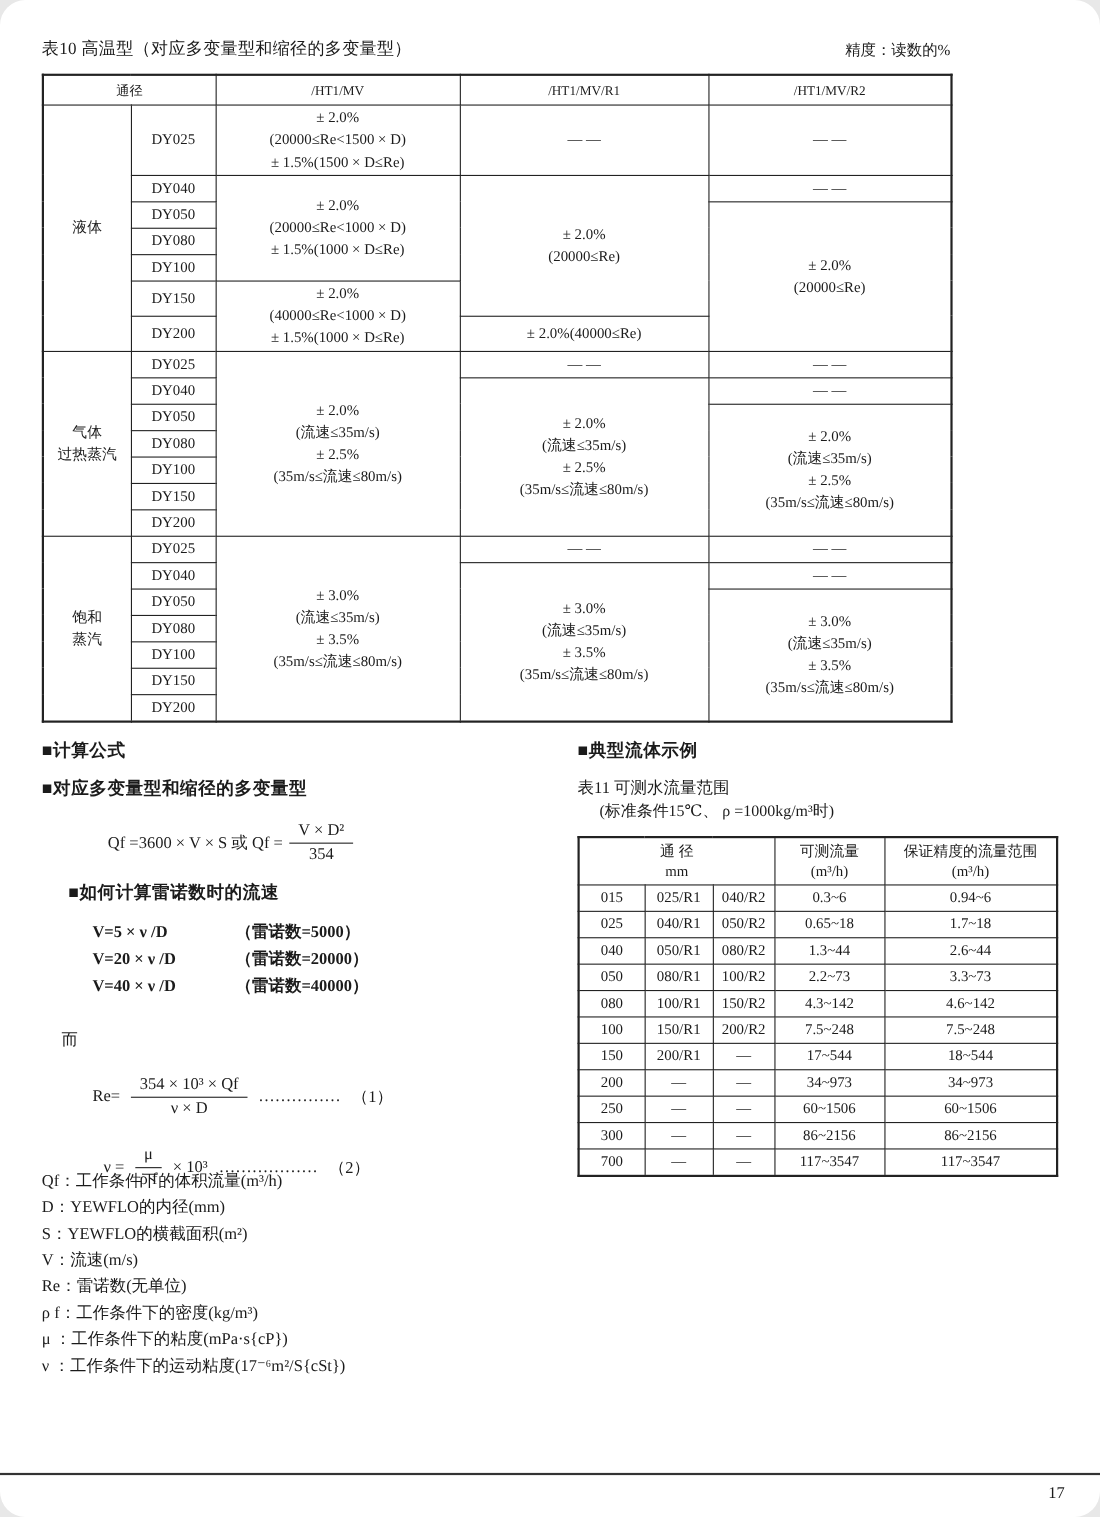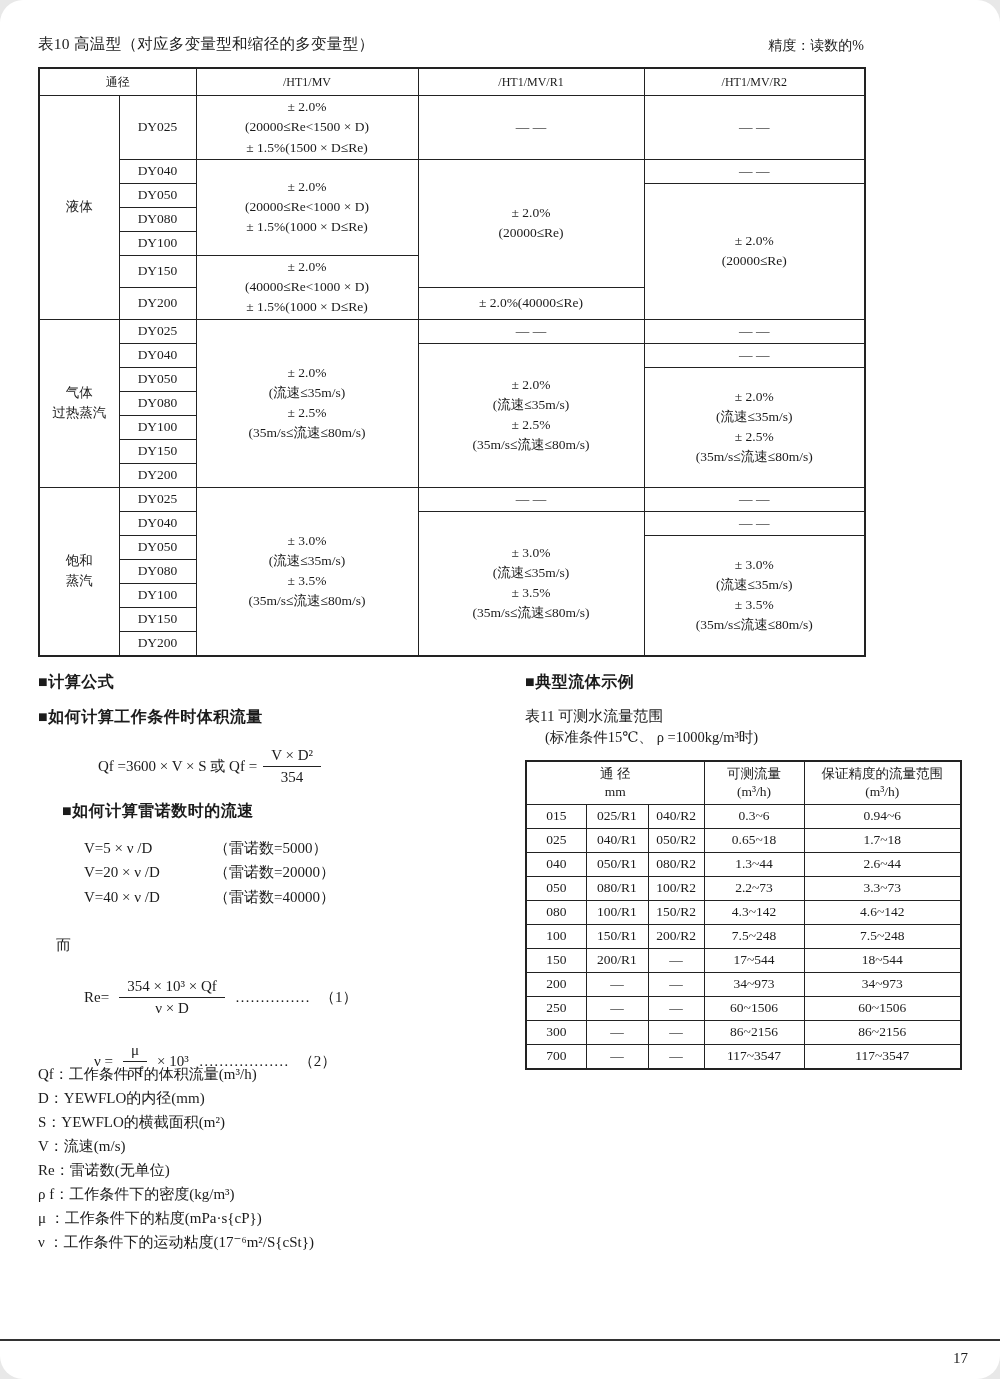--- a/index.html
+++ b/index.html
@@ -25,21 +25,21 @@
   tr.r-mid td{height:28px;}
   
   .formulas{position:absolute;left:38px;top:672px;width:470px;font-size:15px;}
   .h-square{font-weight:bold;font-size:16px;letter-spacing:.5px;}
   .f-sub1{margin-top:14px;}
   .f-qf{margin:18px 0 0 60px;display:flex;align-items:center;gap:6px;}
   .frac{display:inline-block;text-align:center;vertical-align:middle;line-height:1.25;}
   .frac .num{border-bottom:1.5px solid #222;padding:0 8px 1px 8px;display:block;}
   .frac .den{display:block;padding-top:1px;}
   .f-sub2{margin:14px 0 0 24px;}
-  .f-vlines{margin:14px 0 0 46px;line-height:1.65;}
+  .f-vlines{margin:14px 0 0 46px;line-height:1.65;font-weight:bold;}
   .f-vline{display:flex;}
   .f-vline .eq{width:130px;}
   .f-and{margin:26px 0 0 18px;}
   .f-re{margin:22px 0 0 46px;display:flex;align-items:center;gap:10px;}
   .f-nu{margin:24px 0 0 56px;display:flex;align-items:center;gap:10px;}
   
   .typical{position:absolute;left:525px;top:672px;width:355px;font-size:15px;}
   .tp-title{margin-top:14px;}
   .tp-sub{margin:2px 0 0 20px;font-size:14.5px;}
   table.t11{border-collapse:collapse;table-layout:fixed;width:435px;margin-top:13px;border:2px solid #222;}
@@ -197,21 +197,21 @@
           </tr>
       <tr class="r-std">
             <td>DY200</td>
           </tr>
     </tbody>
       </table>
   </div>
 
   <div class="formulas">
     <div class="h-square">■计算公式</div>
-    <div class="h-square f-sub1">■如何计算工作条件时体积流量</div>
+    <div class="h-square f-sub1">■对应多变量型和缩径的多变量型</div>
     <div class="f-qf">
       <span>Qf =3600 × V × S 或 Qf =</span>
       <span class="frac">
         <span class="num">V × D²</span>
         <span class="den">354</span>
       </span>
     </div>
     <div class="h-square f-sub2">■如何计算雷诺数时的流速</div>
     <div class="f-vlines">
       <div class="f-vline">

